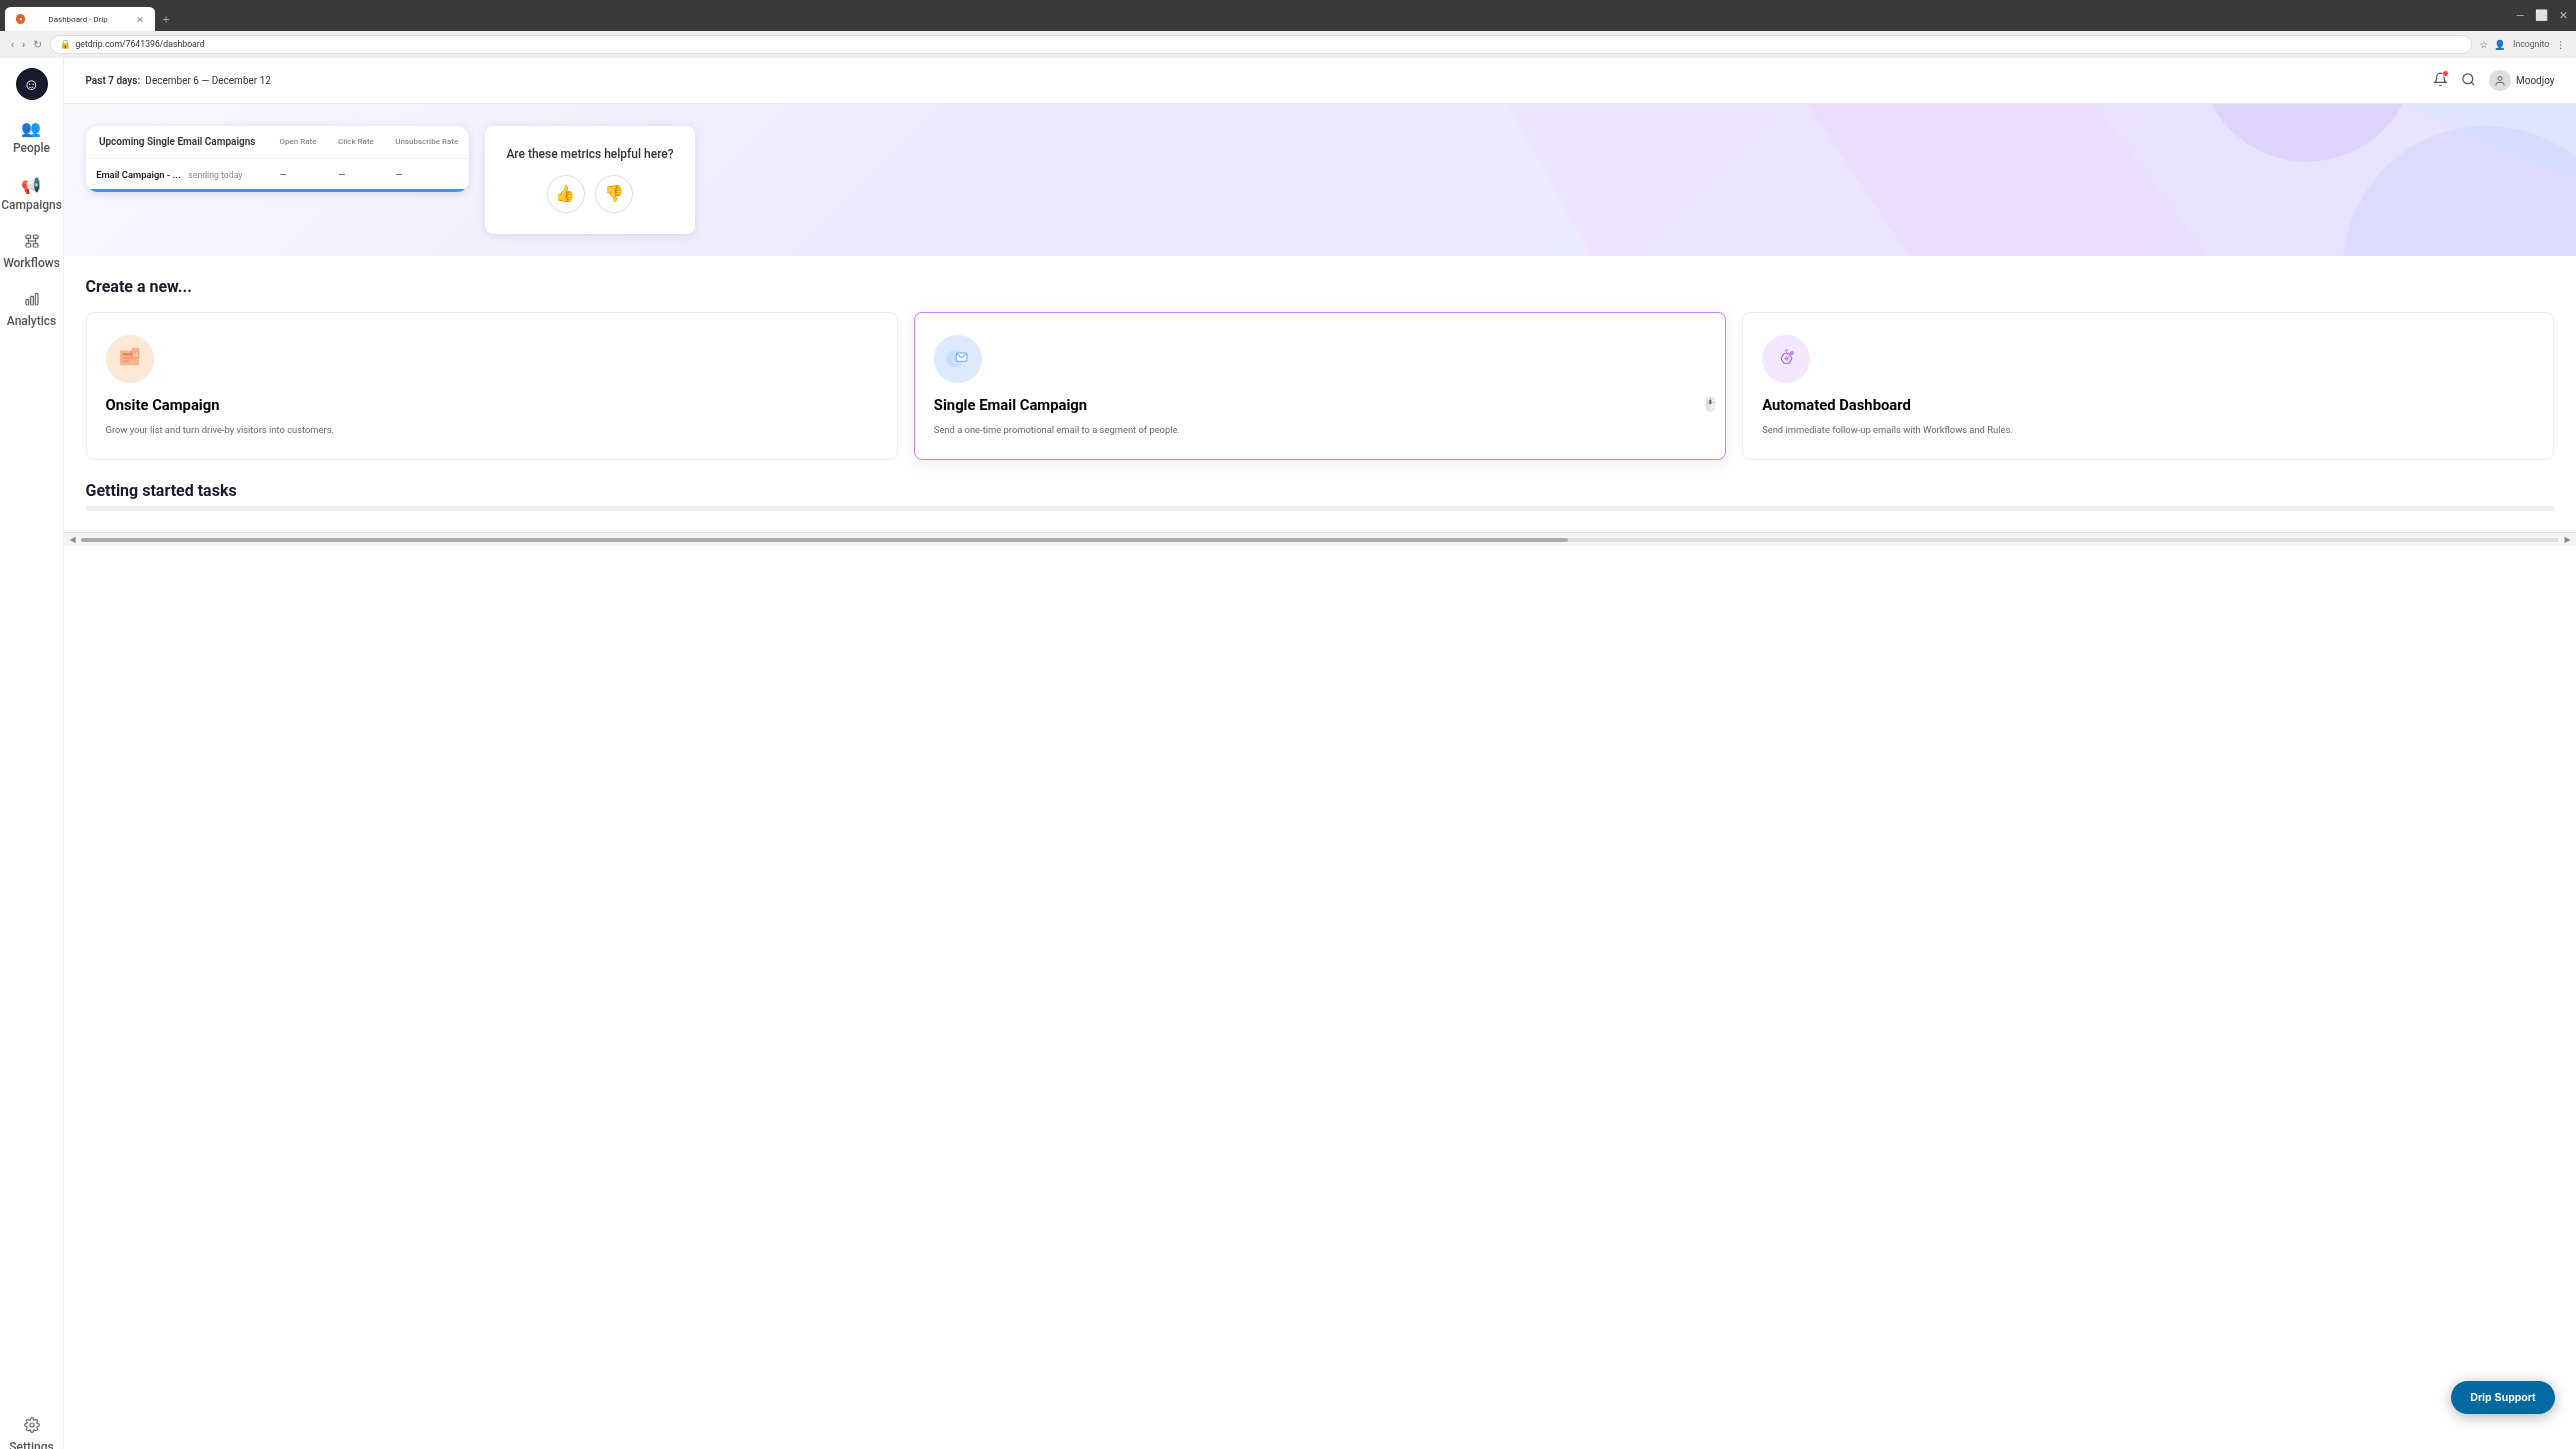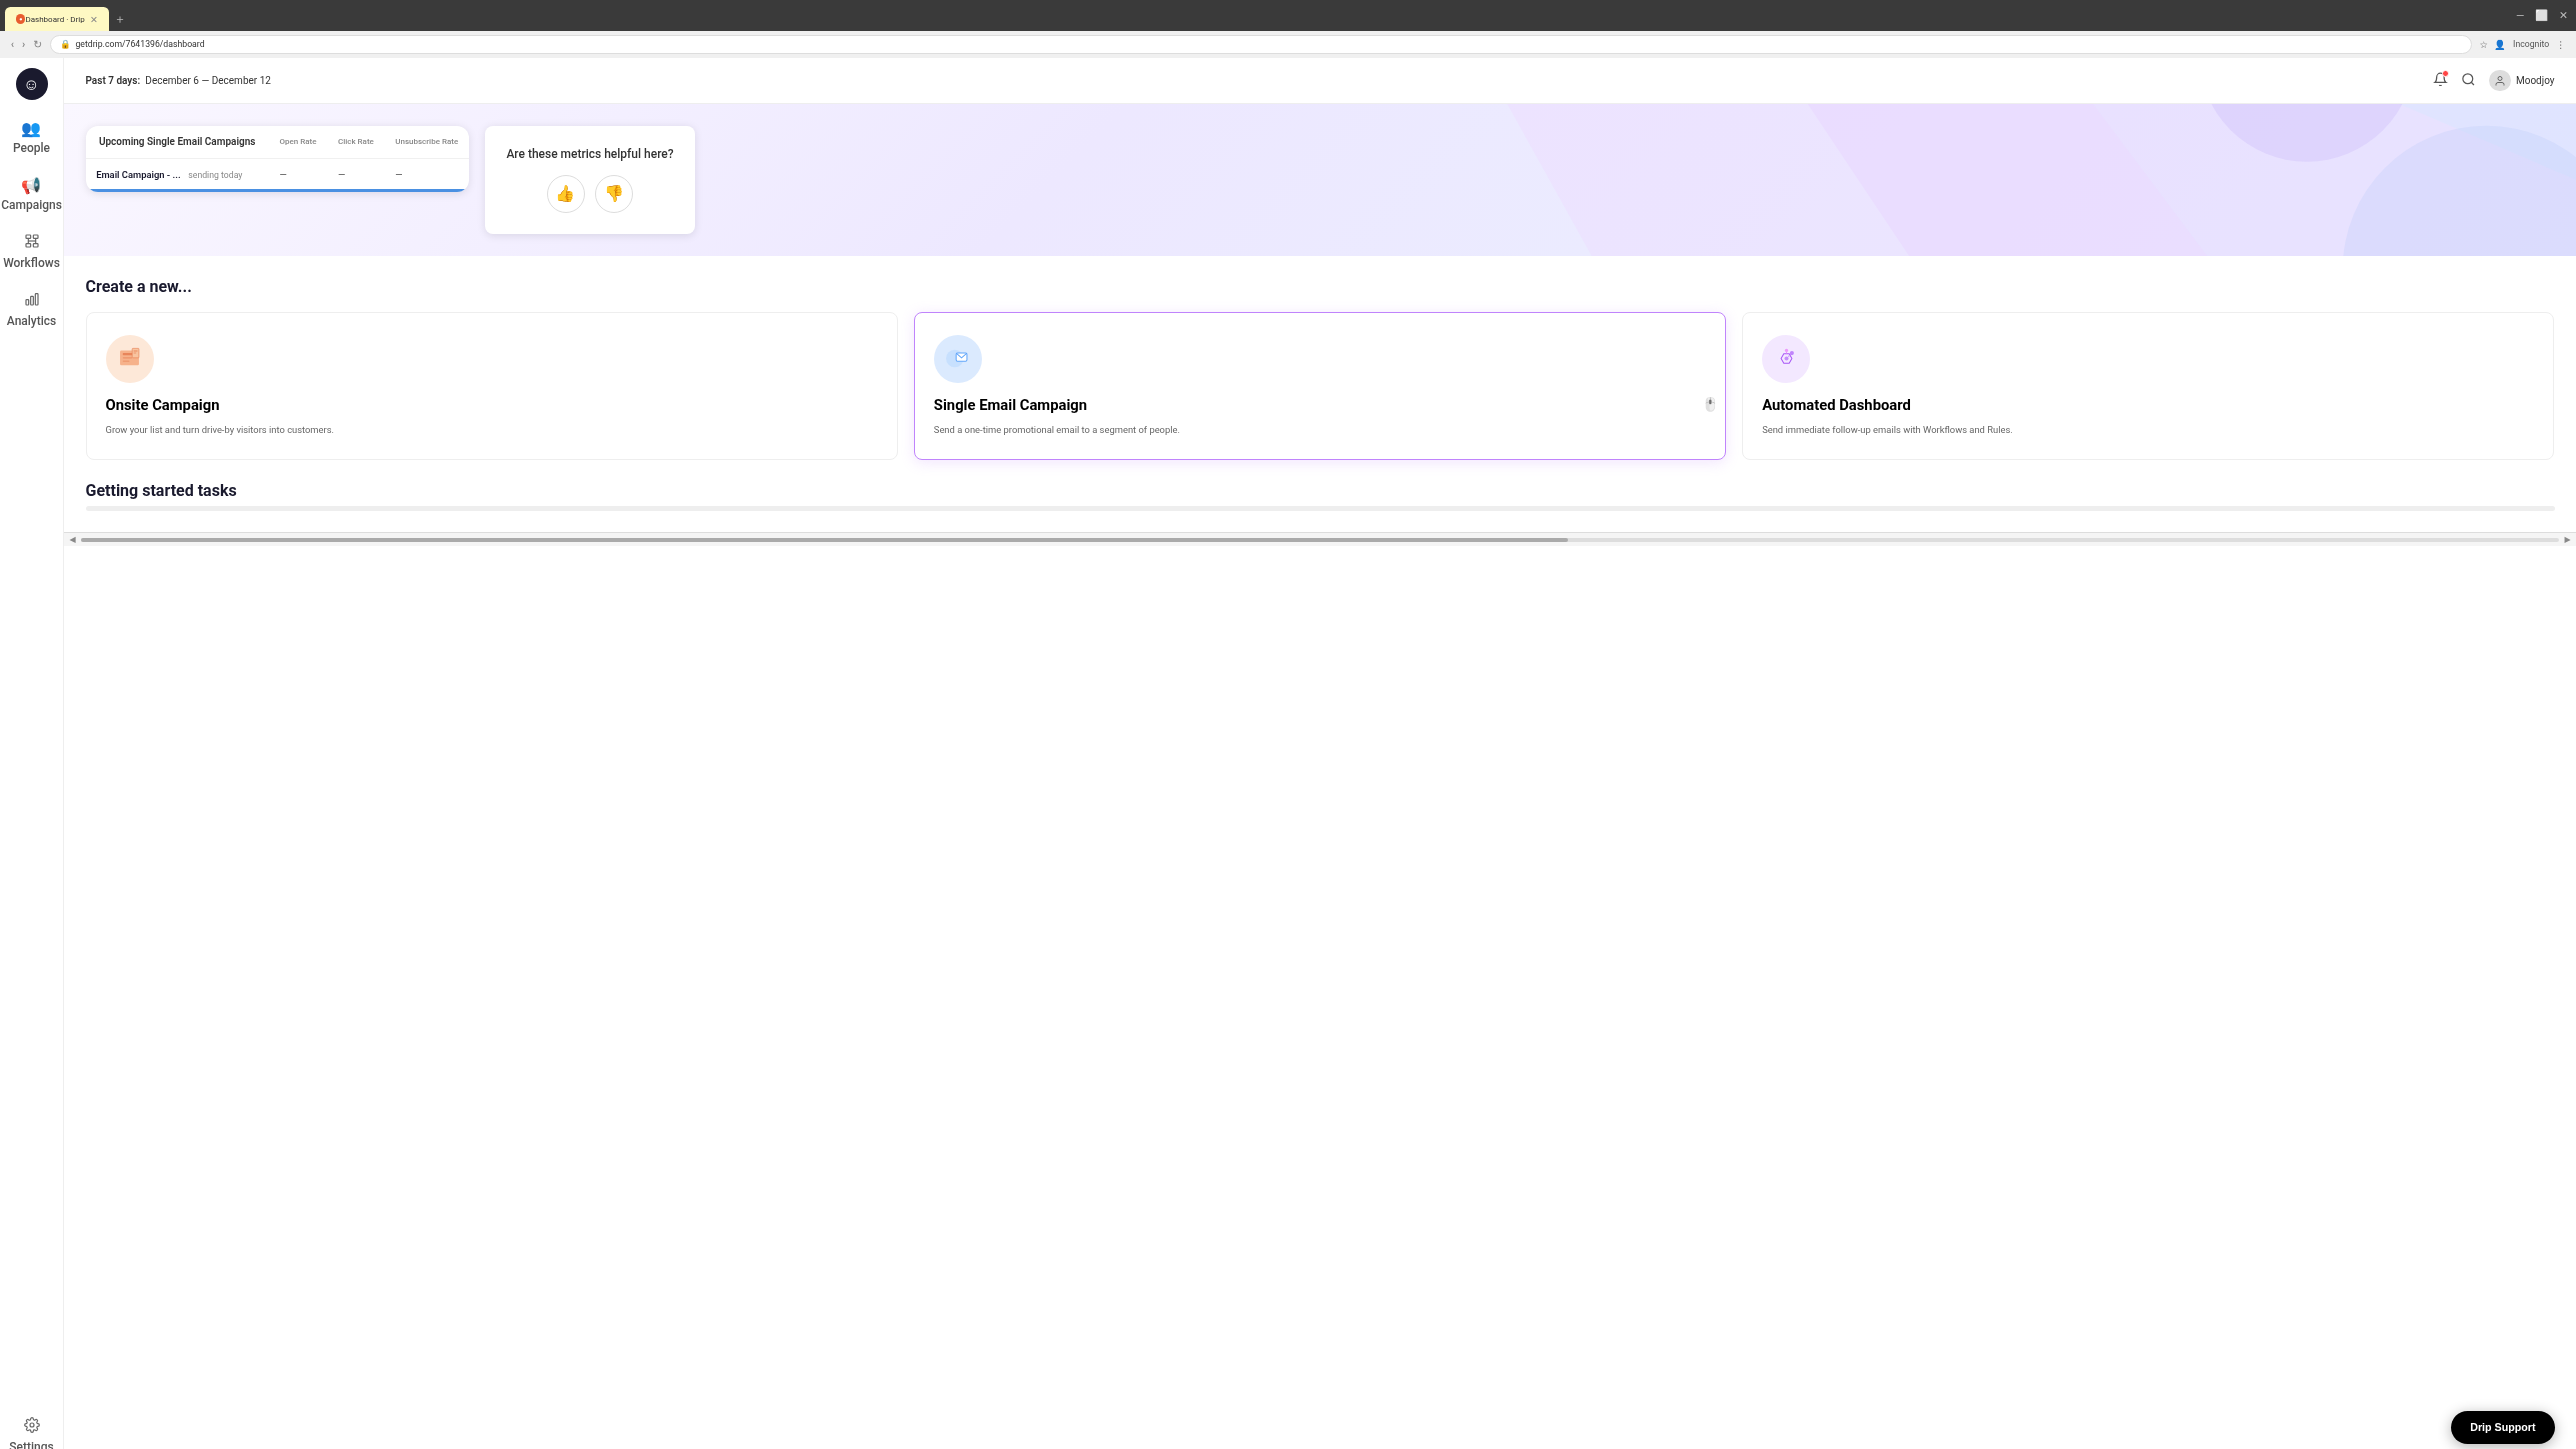--- a/index.html
+++ b/index.html
@@ -63,32 +63,32 @@
     .card-icon-workflow { background: #f3e8ff; }
     .card-title { font-size: 14.8px; font-weight: 700; color: #000000; margin-bottom: 8px; }
     .card-desc { font-size: 9.4px; color: #666; line-height: 1.6; }
 
     
     .getting-started-section { padding: 0 21.5px 21.5px; }
     .getting-started-header { display: flex; align-items: center; justify-content: space-between; margin-bottom: 5.4px; }
     .getting-started-title { font-size: 16px; font-weight: 700; color: #1a1a2e; }
 
     
-    .drip-support-btn { position: fixed; bottom: 5px; right: 21.5px; background: #000000; color: white; border: none; border-radius: 21.5px; padding: 10.7px 19px; font-size: 10.7px; font-weight: 600; cursor: pointer; box-shadow: 0 2.7px 13.4px rgba(0,0,0,0.3); z-index: 100; }
+    .drip-support-btn { position: fixed; bottom: 35px; right: 21.5px; background: #0369a1; color: white; border: none; border-radius: 21.5px; padding: 10.7px 19px; font-size: 10.7px; font-weight: 600; cursor: pointer; box-shadow: 0 2.7px 13.4px rgba(0,0,0,0.3); z-index: 100; }
 
     
     .scroll-hint { height: 13.4px; background: #f5f5f5; display: flex; align-items: center; justify-content: space-between; padding: 0 5.4px; border-top: 0.7px solid #ddd; }
     .scroll-arrow { font-size: 8px; color: #888; cursor: pointer; }
 
     
     .hero-shapes { position: absolute; right: 0; top: 0; width: 50%; height: 100%; overflow: hidden; pointer-events: none; }
 
     .browser-top { background: #3a3a3a; height: 31px; display: flex; align-items: center; padding: 0; }
     .tab-strip { display: flex; align-items: flex-end; height: 100%; padding-left: 5.4px; }
-    .active-tab { background: #fef9c3; border-radius: 5.4px 5.4px 0 0; padding: 0 10.7px; height: 24px; display: flex; align-items: center; gap: 0; font-size: 8px; color: #333; }
+    .active-tab { background: #ffffff; border-radius: 5.4px 5.4px 0 0; padding: 0 10.7px; height: 24px; display: flex; align-items: center; gap: 23px; font-size: 8px; color: #333; }
     .new-tab-btn { color: #bbb; font-size: 12px; padding: 2.7px 5.4px; cursor: pointer; }
     .browser-nav { display: flex; align-items: center; background: #f0f0f0; padding: 4px 10.7px; gap: 8px; }
     .nav-arrow { color: #888; font-size: 10.7px; cursor: pointer; font-weight: bold; }
     .refresh-btn { color: #888; font-size: 10.7px; cursor: pointer; }
     .url-bar { flex: 1; background: white; border-radius: 13.4px; padding: 3.4px 9.4px; font-size: 8.7px; color: #333; display: flex; align-items: center; gap: 4px; border: 0.7px solid #ddd; }
     .url-lock { color: #666; }
     .browser-ext { display: flex; align-items: center; gap: 6.7px; color: #666; font-size: 9.4px; }
   </style>
 </head>
 <body>

